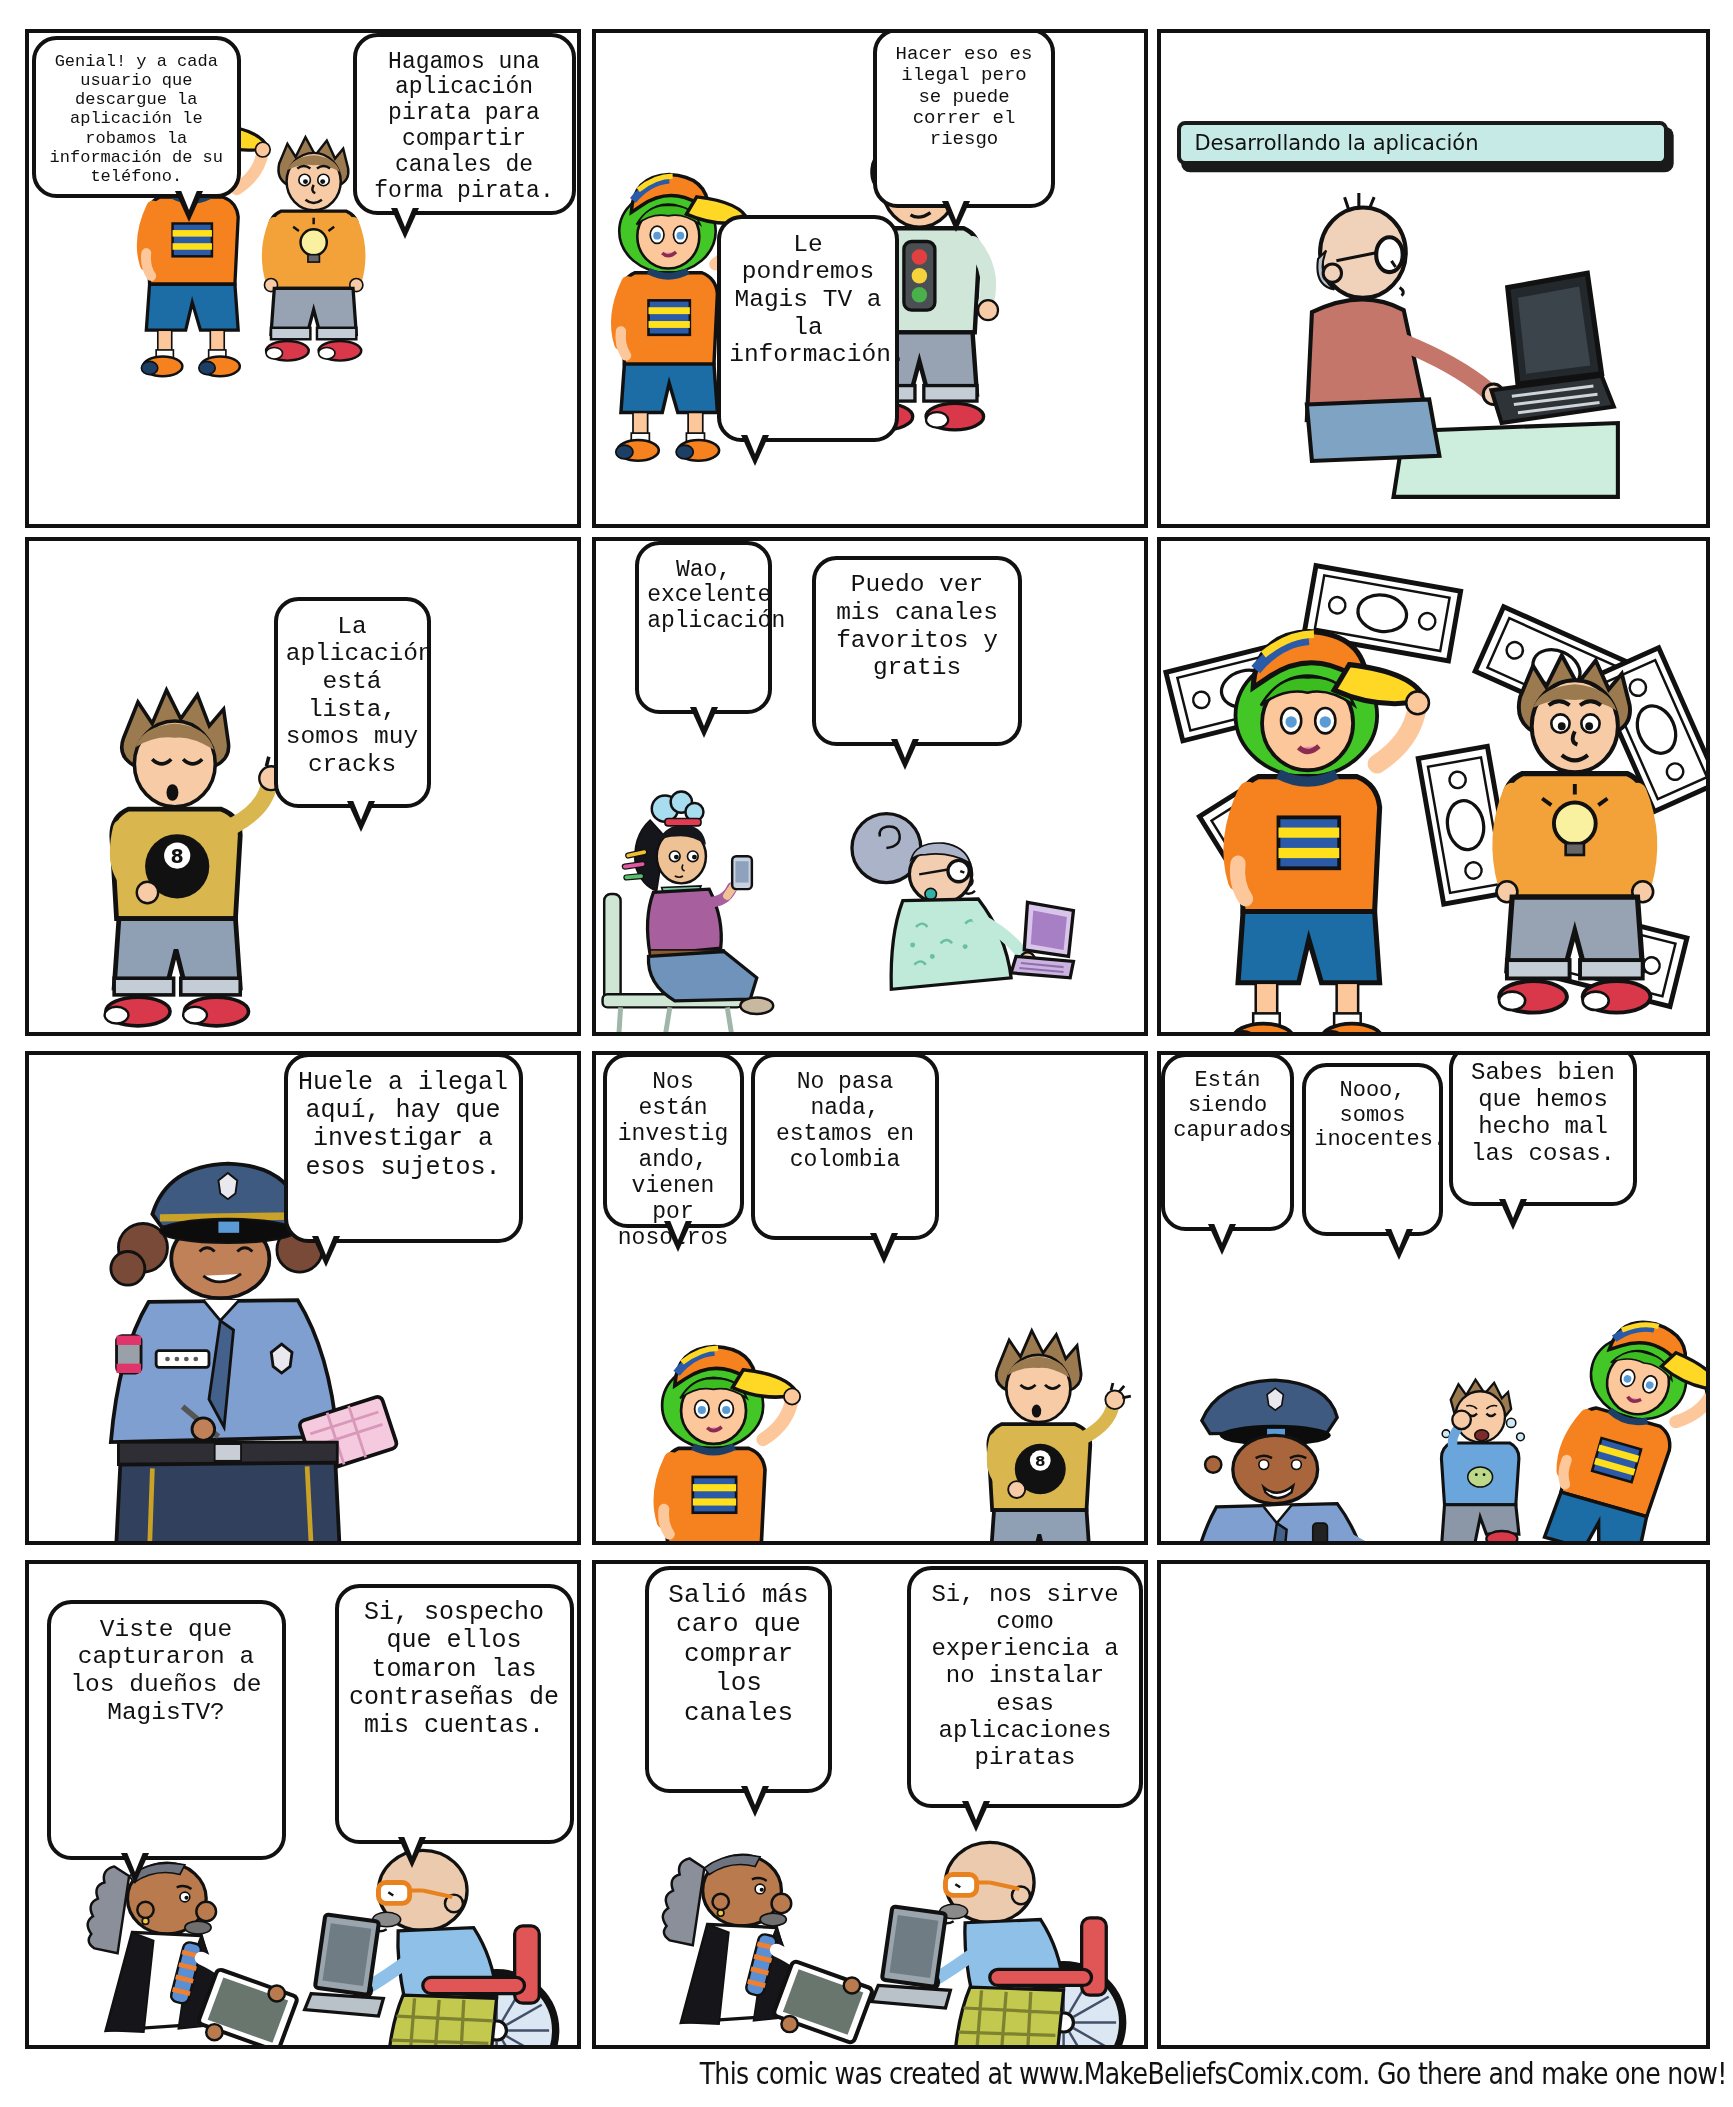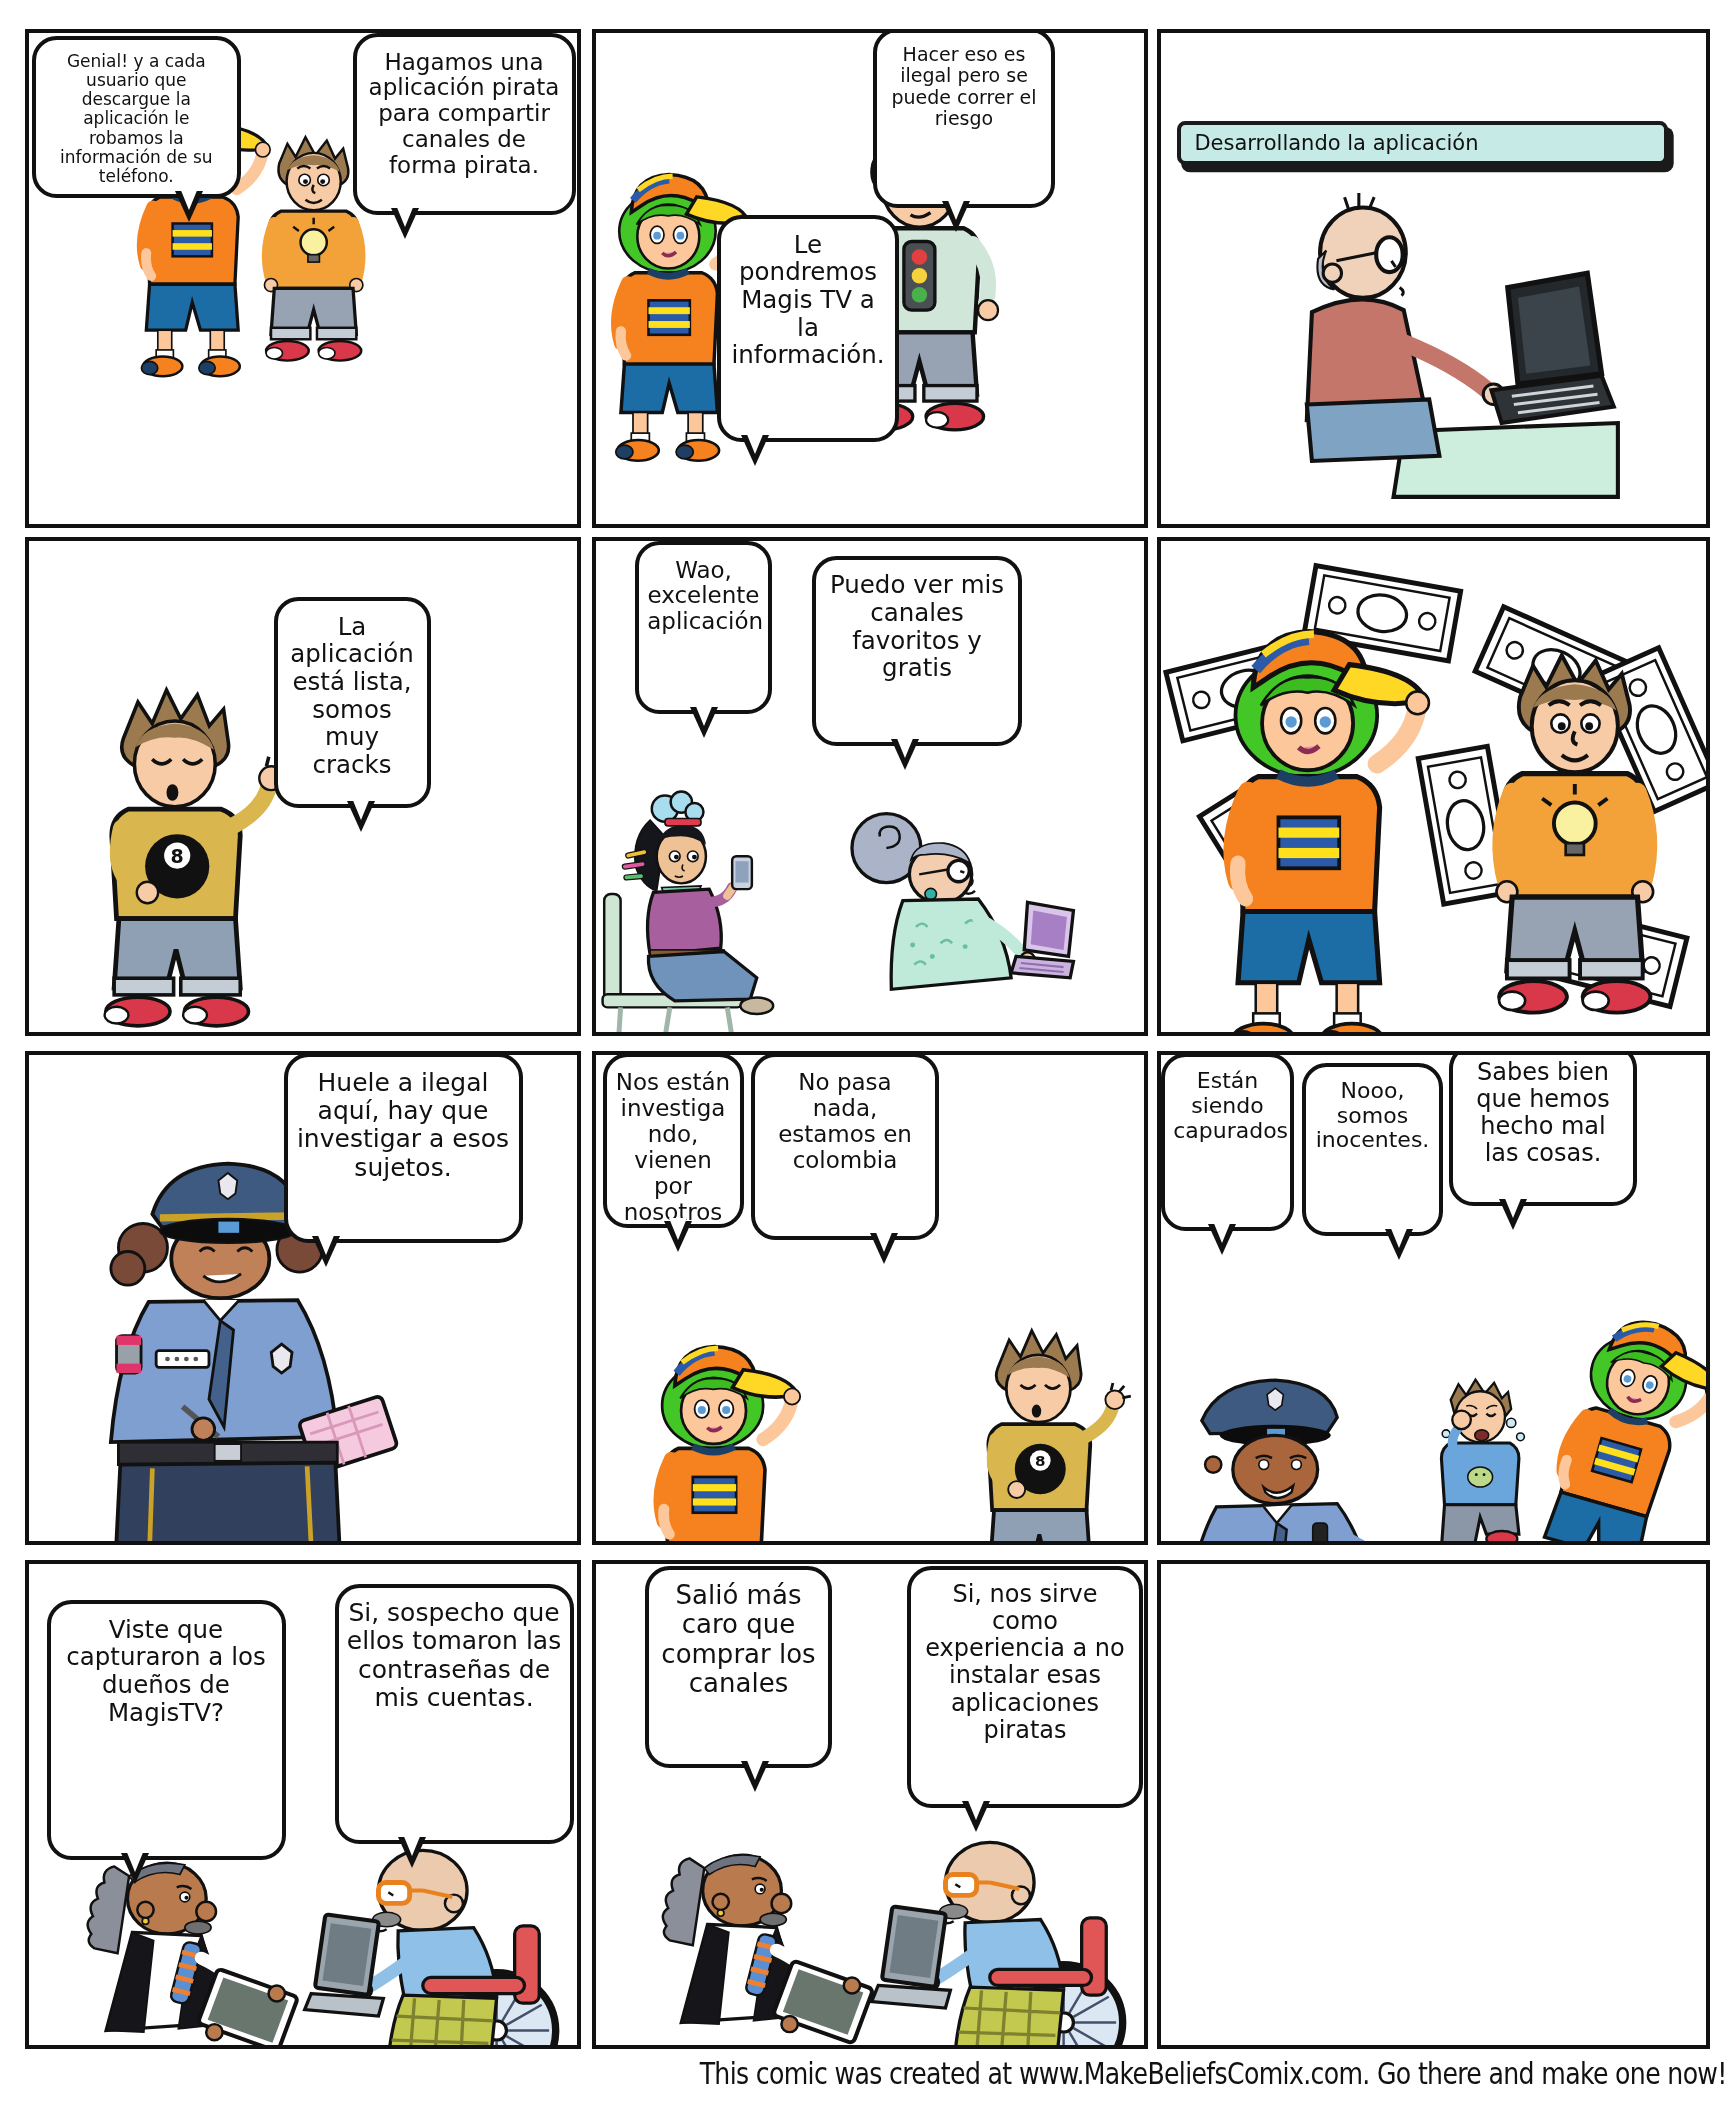--- a/index.html
+++ b/index.html
@@ -1,21 +1,21 @@
 <!DOCTYPE html>
 <html style="font-size:13px"><head>
 <meta charset="utf-8">
 <style>
   html,body{margin:0;padding:0;background:#fff;}
   #page{position:relative;width:1733px;height:2108px;background:#fff;overflow:hidden;
         font-family:"DejaVu Sans","Liberation Sans",sans-serif;color:#111;}
   .panel{position:absolute;box-sizing:border-box;background:#fff;border:4.9px solid #111;overflow:hidden;}
   .art{position:absolute;left:0;top:0;width:100%;height:100%;}
   .bubble{position:absolute;box-sizing:border-box;background:#fff;border:4.9px solid #111;
-          border-radius:24.5px;z-index:3;text-align:center;padding:11.5px 8.2px;line-height:1.13;}
+          border-radius:24.5px;z-index:3;text-align:center;padding:11.5px 8.2px;line-height:1.13;font-family:Liberation Mono, monospace;}
   .bubble .txt{width:100%;}
   .wrapany .txt{overflow-wrap:anywhere;word-break:break-word;}
   .tail{position:absolute;bottom:-28px;width:0;height:0;z-index:4;
         border-left:14.7px solid transparent;border-right:14.7px solid transparent;border-top:31px solid #111;}
   .tail::after{content:"";position:absolute;left:-9px;top:-34px;width:0;height:0;
         border-left:9px solid transparent;border-right:9px solid transparent;border-top:22px solid #fff;}
   .caption{position:absolute;box-sizing:border-box;background:#c6eae6;border:4.9px solid #1a1a1a;
            border-radius:8.2px;box-shadow:4.9px 6.5px 0 0.8px #1a1a1a;z-index:3;
            display:flex;align-items:center;padding:0 13px;font-size:21px;}
   .footer{position:absolute;top:2056px;right:6.5px;font-size:30px;letter-spacing:-0.8px;white-space:nowrap;
@@ -492,21 +492,21 @@
       <div class="txt">Si, sospecho que ellos tomaron las contraseñas de mis cuentas.</div>
       <div class="tail" style="left:59px"></div>
     </div>
   </div>
 
   <div class="panel" style="left:592px;top:1560px;width:556px;height:489px">
     <svg class="art" viewBox="0 0 668 598" preserveAspectRatio="none">
       <use href="#vest-man" transform="translate(40,320)"></use>
       <use href="#wheelchair-man" transform="translate(330,320)"></use>
     </svg>
-    <div class="bubble" style="left:49px;top:1.6px;width:187px;height:202px;font-size:26px">
+    <div class="bubble" style="left:49px;top:1.6px;width:187px;height:227px;font-size:26px">
       <div class="txt">Salió más caro que comprar los canales</div>
       <div class="tail" style="left:92px"></div>
     </div>
     <div class="bubble" style="left:311px;top:1.6px;width:236px;height:242px;font-size:24px">
       <div class="txt">Si, nos sirve como experiencia a no instalar esas aplicaciones piratas</div>
       <div class="tail" style="left:51px"></div>
     </div>
   </div>
 
   <div class="panel" style="left:1157px;top:1560px;width:553px;height:489px"></div>

